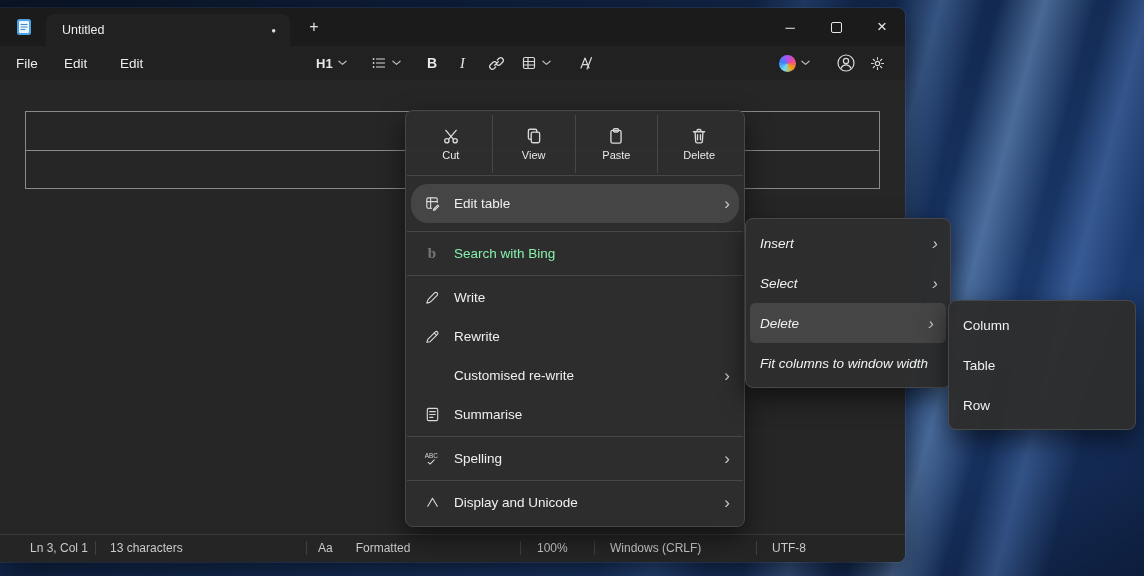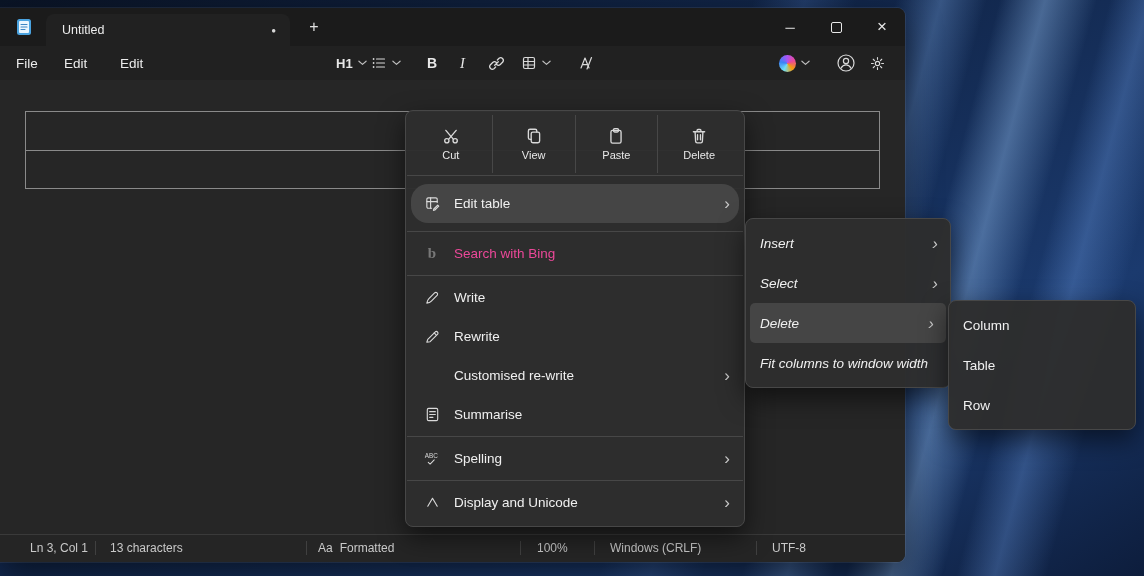--- a/index.html
+++ b/index.html
@@ -26,21 +26,21 @@
   .win-controls{position:absolute;right:0;top:0;height:38px;display:flex;}
   .wc{width:46px;height:38px;display:flex;align-items:center;justify-content:center;color:#e8e8e8;font-size:13px;}
   .wc-close{font-size:17px;}
   .max-box{width:9px;height:9px;border:1px solid #e8e8e8;border-radius:2px;display:block;}
 
   
   .toolbar{position:absolute;left:0;top:38px;right:0;height:34px;background:#212121;}
   .tb{position:absolute;top:0;height:34px;display:flex;align-items:center;gap:5px;color:#e8e8e8;}
   .menu-txt{font-size:13.5px;color:#ececec;}
   #m-file{left:16px}#m-edit{left:64px}#m-view{left:120px}
-  #tb-h1{left:336px}#tb-list{left:371px}#tb-bold{left:427px}#tb-italic{left:460px}
+  #tb-h1{left:316px}#tb-list{left:371px}#tb-bold{left:427px}#tb-italic{left:460px}
   #tb-link{left:488px}#tb-table{left:521px}#tb-clear{left:577px}
   #tb-copilot{left:779px}#tb-avatar{left:836px}#tb-gear{left:869px}
   .h1-txt{font-size:13px;font-weight:600;}
   .bold-txt{font-size:14px;font-weight:700;}
   .italic-txt{font-size:14.5px;font-style:italic;font-family:"Liberation Serif",serif;}
   .chev{width:9px;height:6px;stroke:#bdbdbd;fill:none;stroke-width:1.3;stroke-linecap:round;stroke-linejoin:round;}
   .copilot-circle{width:17px;height:17px;border-radius:50%;
     background:conic-gradient(from 210deg,#6ee0f7,#3b82f6,#a855f7,#ec4899,#f59e0b,#6ee0f7);}
 
   
@@ -48,21 +48,21 @@
   .doc-table{position:absolute;left:25px;top:31px;width:855px;height:78px;border:1px solid #8a8a8a;box-sizing:border-box;}
   .doc-row{height:38px;}
   .doc-row.first{border-bottom:1px solid #8a8a8a;}
 
   
   .statusbar{position:absolute;left:0;bottom:0;right:0;height:27px;background:#252525;border-top:1px solid #3a3a3a;
     font-size:12px;color:#c9c9c9;}
   .st{position:absolute;top:0;line-height:26px;white-space:nowrap;}
   .st-sep{position:absolute;top:6px;width:1px;height:14px;background:#404040;}
   #st-pos{left:30px}#st-sep1{left:95px}#st-chars{left:110px}#st-sep2{left:306px}
-  #st-fmt{left:318px;display:flex;gap:7px;align-items:center;height:26px;}
+  #st-fmt{left:318px;display:flex;gap:23px;align-items:center;height:26px;}
   #st-sep3{left:520px}#st-zoom{left:537px}#st-sep4{left:594px}#st-crlf{left:610px}
   #st-sep5{left:756px}#st-enc{left:772px}
   .fmt-aa{font-size:12px;color:#c9c9c9;}
 
   
   .cmenu{position:absolute;background:rgba(45,45,45,.97);border:1px solid #474747;border-radius:8px;
     box-shadow:0 10px 26px rgba(0,0,0,.55);z-index:40;padding:4px 0;box-sizing:border-box;color:#f0f0f0;}
   #panel1{left:405px;top:110px;width:340px;}
   #panel2{left:745px;top:218px;width:206px;font-style:italic;}
   #panel3{left:948px;top:300px;width:188px;}
@@ -75,21 +75,21 @@
   .albl{font-size:11px;color:#e8e8e8;}
 
   .msep{height:1px;background:#474747;margin:2px 1px;}
 
   .mi{height:39px;display:flex;align-items:center;gap:12px;padding:0 14px 0 16px;font-size:13.5px;}
   .mic{width:20px;display:flex;justify-content:center;align-items:center;}
   .mic svg{width:17px;height:17px;}
   .mlb{white-space:nowrap;}
   .sub{margin-left:auto;color:#c8c8c8;font-size:17px;line-height:1;}
   .hl{background:#454545;border-radius:17px;margin:8px 5px;padding-left:11px;padding-right:9px;}
-  .disabled .mlb{color:#ec4899;}
+  .disabled .mlb{color:#86efac;}
   .disabled .mic{opacity:.6;}
   .bingb{font-family:"Liberation Serif","DejaVu Serif",serif;font-weight:bold;font-size:15px;color:#a9a9a9;}
 
   .mi2{height:40px;display:flex;align-items:center;padding:0 12px 0 14px;font-size:13.5px;}
   .mi2.hl{margin:0 4px;padding-left:10px;border-radius:5px;background:#454545;}
 
   .i{stroke:#d9d9d9;fill:none;stroke-width:1.2;stroke-linecap:round;stroke-linejoin:round;}
 </style>
 </head>
 <body>

